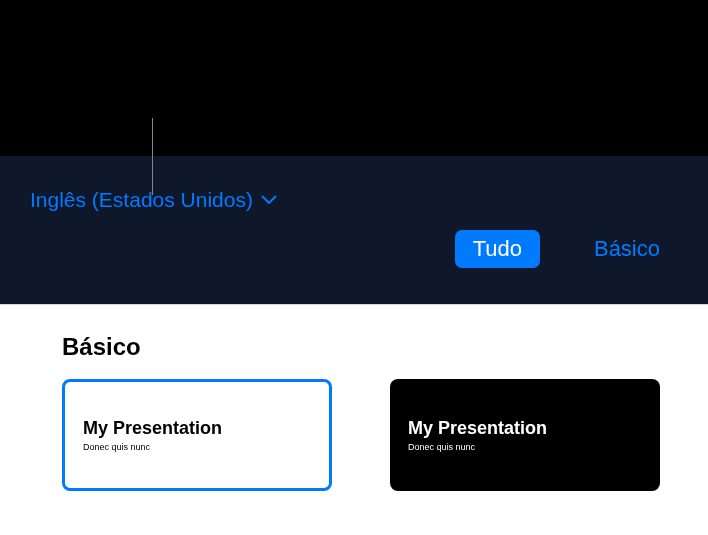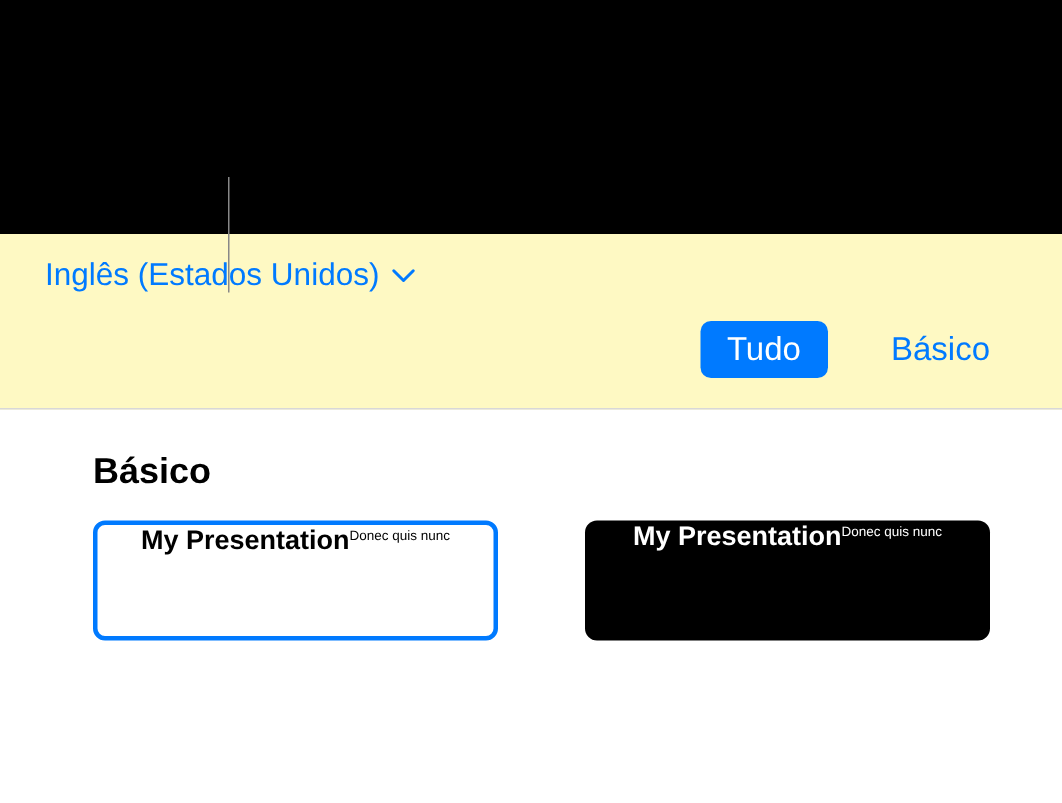--- a/index.html
+++ b/index.html
@@ -25,22 +25,22 @@
       left: 152px;
       top: 118px;
       width: 1px;
       height: 77px;
       background: #888;
       z-index: 10;
     }
     .header-bar {
       position: relative;
       border-bottom: 1px solid #d8d8d8;
-      padding: 0 30px;
-      background: #fef9c3;
+      padding: 16px 30px;
+      background: #0f172a;
     }
     .language-select {
       display: inline-flex;
       align-items: center;
       color: #007aff;
       font-size: 21px;
       font-weight: 400;
       padding: 16px 0 8px 0;
       cursor: pointer;
     }
@@ -48,21 +48,21 @@
       margin-left: 8px;
       display: inline-block;
     }
     .chevron-down svg {
       display: block;
     }
     .filter-row {
       display: flex;
       justify-content: flex-end;
       align-items: center;
-      gap: 24px;
+      gap: 36px;
       padding: 10px 0 20px 0;
     }
     .filter-btn {
       font-size: 22px;
       font-weight: 400;
       padding: 6px 18px;
       border-radius: 7px;
       cursor: pointer;
       border: none;
       background: transparent;
@@ -83,26 +83,27 @@
       font-weight: 700;
       color: #000;
       margin-bottom: 18px;
     }
     .templates-row {
       display: flex;
       gap: 58px;
     }
     .template-card {
       width: 270px;
-      height: 80px;
+      height: 112px;
       border-radius: 8px;
       overflow: hidden;
       position: relative;
       cursor: pointer;
       display: flex;
+      flex-direction: column;
       justify-content: center;
       padding: 0 18px;
     }
     .template-card.selected {
       border: 3px solid #007aff;
       background: #fff;
     }
     .template-card.dark {
       background: #000;
       border: none;

